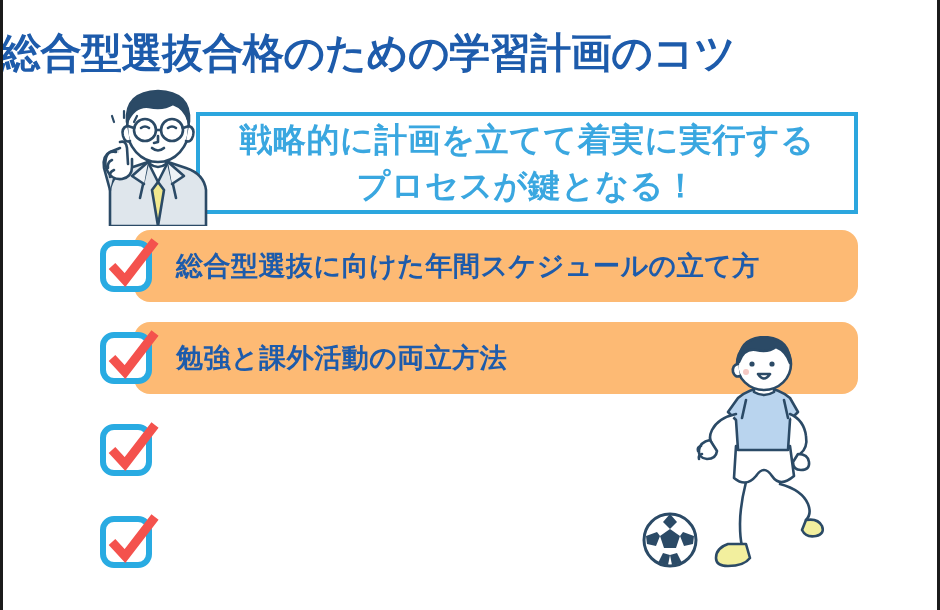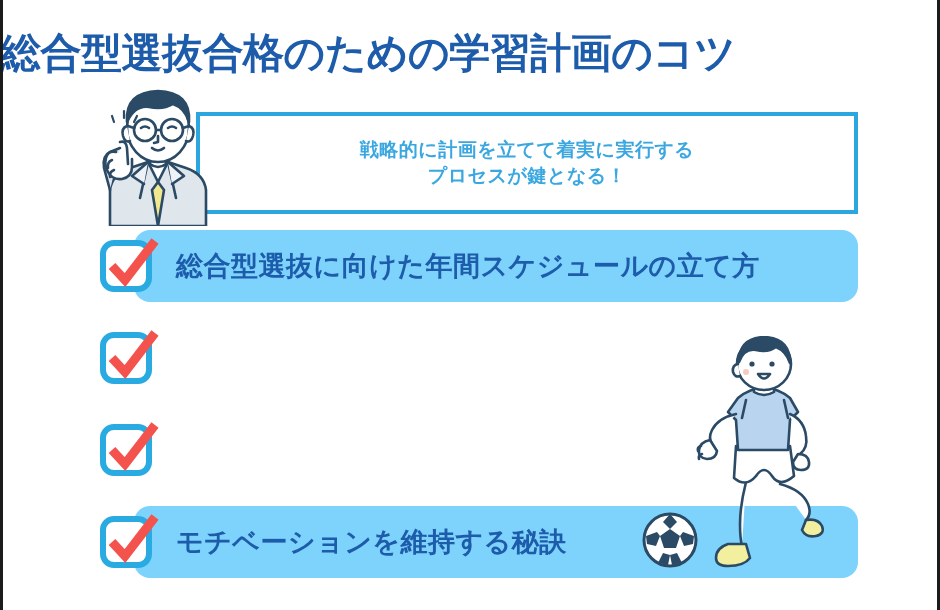--- a/index.html
+++ b/index.html
@@ -52,21 +52,21 @@
     border: 4px solid #2ba6de;
     background: #ffffff;
     z-index: 10;
     display: flex;
     align-items: center;
     justify-content: center;
   }
   .callout-text {
     text-align: center;
     color: #3aa7e0;
-    font-size: 19px;
+    font-size: 33px;
     font-weight: 700;
     line-height: 1.38;
     letter-spacing: 0.5px;
     white-space: pre-line;
   }
 
   
   .teacher {
     position: absolute;
     left: 72px;
@@ -83,21 +83,21 @@
     top: 0;
     width: 940px;
     height: 610px;
     z-index: 15;
   }
   .row {
     position: absolute;
     left: 134px;
     width: 724px;
     height: 72px;
-    background: #7dd3fc;
+    background: #fdba74;
     border-radius: 16px;
   }
   .row-label {
     position: absolute;
     left: 42px;
     top: 50%;
     transform: translateY(-50%);
     font-size: 27px;
     font-weight: 700;
     color: #1d5bab;
@@ -197,37 +197,37 @@
   <div class="row" style="top:230px;">
     <div class="row-label">総合型選抜に向けた年間スケジュールの立て方</div>
   </div>
   <div class="check" style="top:235px;">
     <svg viewBox="0 0 62 62" width="62" height="62" aria-hidden="true">
       <rect x="5" y="8" width="46" height="46" rx="11" ry="11" fill="#ffffff" stroke="#29abe2" stroke-width="6"></rect>
       <path d="M14 31 L27 45 L57 6" fill="none" stroke="#f4524d" stroke-width="9" stroke-linecap="butt" stroke-linejoin="miter"></path>
     </svg>
   </div>
 
+  <div class="row" style="top:322px;">
+    <div class="row-label">勉強と課外活動の両立方法</div>
+  </div>
   <div class="check" style="top:327px;">
     <svg viewBox="0 0 62 62" width="62" height="62" aria-hidden="true">
       <rect x="5" y="8" width="46" height="46" rx="11" ry="11" fill="#ffffff" stroke="#29abe2" stroke-width="6"></rect>
       <path d="M14 31 L27 45 L57 6" fill="none" stroke="#f4524d" stroke-width="9" stroke-linecap="butt" stroke-linejoin="miter"></path>
     </svg>
   </div>
 
   <div class="check" style="top:419px;">
     <svg viewBox="0 0 62 62" width="62" height="62" aria-hidden="true">
       <rect x="5" y="8" width="46" height="46" rx="11" ry="11" fill="#ffffff" stroke="#29abe2" stroke-width="6"></rect>
       <path d="M14 31 L27 45 L57 6" fill="none" stroke="#f4524d" stroke-width="9" stroke-linecap="butt" stroke-linejoin="miter"></path>
     </svg>
   </div>
 
-  <div class="row" style="top:506px;">
-    <div class="row-label">モチベーションを維持する秘訣</div>
-  </div>
   <div class="check" style="top:511px;">
     <svg viewBox="0 0 62 62" width="62" height="62" aria-hidden="true">
       <rect x="5" y="8" width="46" height="46" rx="11" ry="11" fill="#ffffff" stroke="#29abe2" stroke-width="6"></rect>
       <path d="M14 31 L27 45 L57 6" fill="none" stroke="#f4524d" stroke-width="9" stroke-linecap="butt" stroke-linejoin="miter"></path>
     </svg>
   </div>
 
 </div>
 
 <div class="ball">

